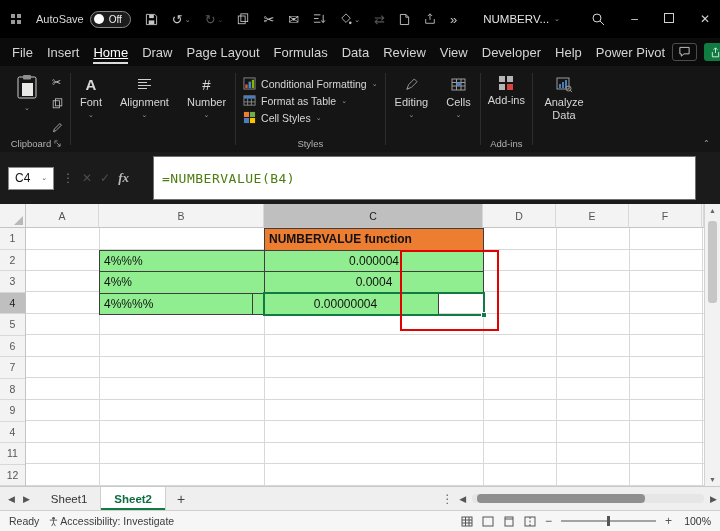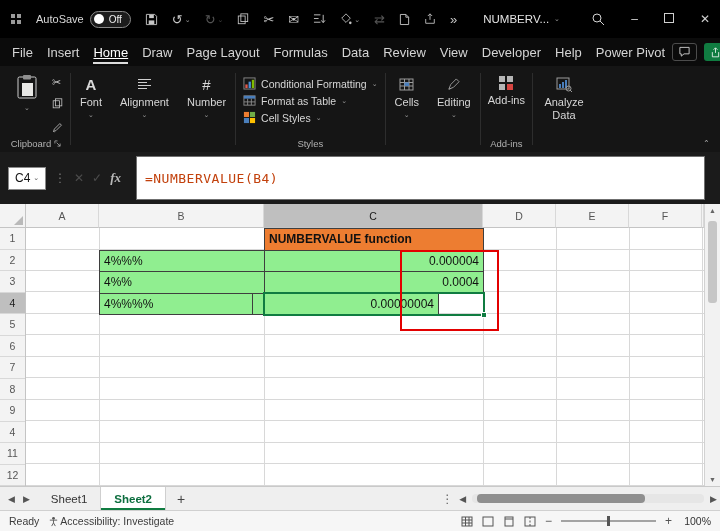--- a/index.html
+++ b/index.html
@@ -47,50 +47,50 @@
   .cgroup { display:flex; flex-direction:column; align-items:center; gap:3px; padding:9px 9px 0; font-size:11px; }
   .cg-icon { height:18px; display:flex; align-items:center; font-size:15px; color:#d8d8d8; }
   .styles-rows { display:flex; flex-direction:column; gap:4px; padding-top:5px; font-size:10.5px; }
   .srow { display:flex; align-items:center; gap:5px; white-space:nowrap; }
   .two-line { text-align:center; line-height:1.15; }
   .collapse-chev { position:absolute; right:10px; bottom:5px; font-size:8px; color:#a9a9a9;
     display:inline-block; transform:rotate(180deg); }
   
   .fbar { position:absolute; left:0; top:152px; width:720px; height:52px;
     background:#1b1b1b; display:flex; align-items:center; padding:0 8px; gap:8px; }
-  .namebox { width:38px; height:23px; background:#fff; border:1px solid #8a8a8a;
+  .namebox { width:46px; height:23px; background:#fff; border:1px solid #8a8a8a;
     display:flex; align-items:center; justify-content:space-between; padding:0 6px;
     font-size:12px; color:#111; }
   .nb-chev { font-size:7px; color:#555; }
   .fb-dots { color:#777; font-size:12px; }
   .fbicon { color:#8f8f8f; font-size:12px; }
   .fx { font-family:"Liberation Serif", serif; font-style:italic; font-weight:bold; color:#b8b8b8; font-size:13px; }
-  .formula-box { flex:1; align-self:stretch; margin:4px 7px; background:#fff; border:1px solid #6f6f6f;
-    font-family:"DejaVu Sans Mono", monospace; font-size:13px; color:#c2410c;
+  .formula-box { flex:1; align-self:stretch; margin:4px 16px; background:#fff; border:1px solid #6f6f6f;
+    font-family:"DejaVu Sans Mono", monospace; font-size:13px; color:#4d7c0f;
     display:flex; align-items:center; padding:0 8px; letter-spacing:.5px; }
   
   .sheet { position:absolute; left:0; top:204px; width:704px; height:282px; background:#fff; }
   .chead-row { display:flex; height:24px; }
   .corner { width:26px; height:24px; background:#f3f3f3; border-right:1px solid #c4c4c4;
     border-bottom:1px solid #c4c4c4; position:relative; }
   .tri { position:absolute; right:2px; bottom:2px; width:0; height:0;
     border-left:9px solid transparent; border-bottom:9px solid #b9b9b9; }
   .ch { background:#f3f3f3; border-right:1px solid #d8d8d8; border-bottom:1px solid #c4c4c4;
     font-size:10.5px; color:#555; display:flex; align-items:center; justify-content:center; }
   .ch.sel, .rh.sel { background:#bfbfbf; color:#1b1b1b; }
   .gbody { position:relative; width:704px; height:258px;
     background-image:repeating-linear-gradient(to bottom, transparent 0, transparent 20.5px, #d8d8d8 20.5px, #d8d8d8 21.5px); }
   .vline { position:absolute; top:0; bottom:0; width:1px; background:#d8d8d8; }
   .rhcol { position:absolute; left:0; top:0; width:26px; height:100%; background:#f3f3f3;
     border-right:1px solid #c4c4c4; z-index:4; }
   .rh { height:21.5px; border-bottom:1px solid #d8d8d8; font-size:10.5px; color:#555;
     display:flex; align-items:center; justify-content:center; }
   .cell { position:absolute; height:22.5px; border:1px solid #3e3e3e; font-size:12px;
     line-height:20px; padding:0 4px; color:#111; overflow:hidden; white-space:nowrap; z-index:2; }
-  .num { text-align:right; }
+  .num { text-align:center; }
   .bold { font-weight:bold; }
   .orange { background:#ED7D31; }
   .green { background:#90EE90; }
   .selbox { position:absolute; border:2px solid #107C41; pointer-events:none; z-index:5; }
   .handle { position:absolute; right:-4px; bottom:-4px; width:6px; height:6px;
     background:#107C41; border:1px solid #fff; }
   .redbox { position:absolute; border:2px solid #E30000; z-index:8; pointer-events:none; }
   .vscroll { position:absolute; left:704px; top:204px; width:16px; height:282px;
     background:#f2f2f2; border-left:1px solid #d2d2d2; z-index:6; }
   .varrow { position:absolute; top:3px; left:0; right:0; text-align:center; font-size:7px; color:#666; }
@@ -326,38 +326,38 @@
       </div>
       <div class="glabel">
           <span>Styles</span>
         </div>
     </div>
 
     <div class="rsep"></div>
 
     <div class="cgroup">
       <span class="cg-icon">
+        <svg width="13" height="13" viewBox="0 0 14 14">
+            <path d="M2 12l2-5 6-6 3 3-6 6z" fill="none" stroke="#9c9c9c"></path>
+            <path d="M2 12l2.5-.8" stroke="#9c9c9c"></path>
+          </svg>
+      </span>
+      <span>Editing</span>
+      <span class="chev">⌄</span>
+    </div>
+
+    <div class="cgroup">
+      <span class="cg-icon">
         <svg width="15" height="13" viewBox="0 0 15 13">
             <rect x="1" y="1" width="13" height="11" fill="none" stroke="#9c9c9c"></rect>
             <path d="M1 4.5h13M1 8h13M5.5 1v11M10 1v11" stroke="#9c9c9c"></path>
             <rect x="5.5" y="4.5" width="4.5" height="3.5" fill="#4a7ebb"></rect>
           </svg>
       </span>
       <span>Cells</span>
-      <span class="chev">⌄</span>
-    </div>
-
-    <div class="cgroup">
-      <span class="cg-icon">
-        <svg width="13" height="13" viewBox="0 0 14 14">
-            <path d="M2 12l2-5 6-6 3 3-6 6z" fill="none" stroke="#9c9c9c"></path>
-            <path d="M2 12l2.5-.8" stroke="#9c9c9c"></path>
-          </svg>
-      </span>
-      <span>Editing</span>
       <span class="chev">⌄</span>
     </div>
 
     <div class="rsep"></div>
 
     <div class="rgroup" style="flex-direction:column;align-items:center;padding-top:9px;">
       <span style="display:flex;flex-direction:column;align-items:center;gap:3px;font-size:11px;">
         <svg width="16" height="16" viewBox="0 0 16 16">
             <rect x="1" y="1" width="6" height="6" fill="#b5b5b5"></rect>
             <rect x="9" y="1" width="6" height="6" fill="#b5b5b5"></rect>

